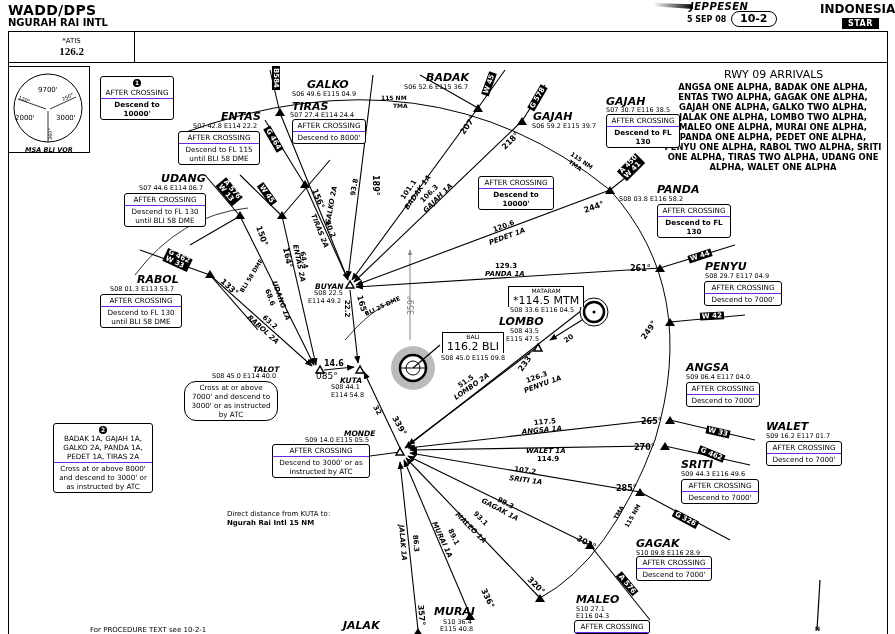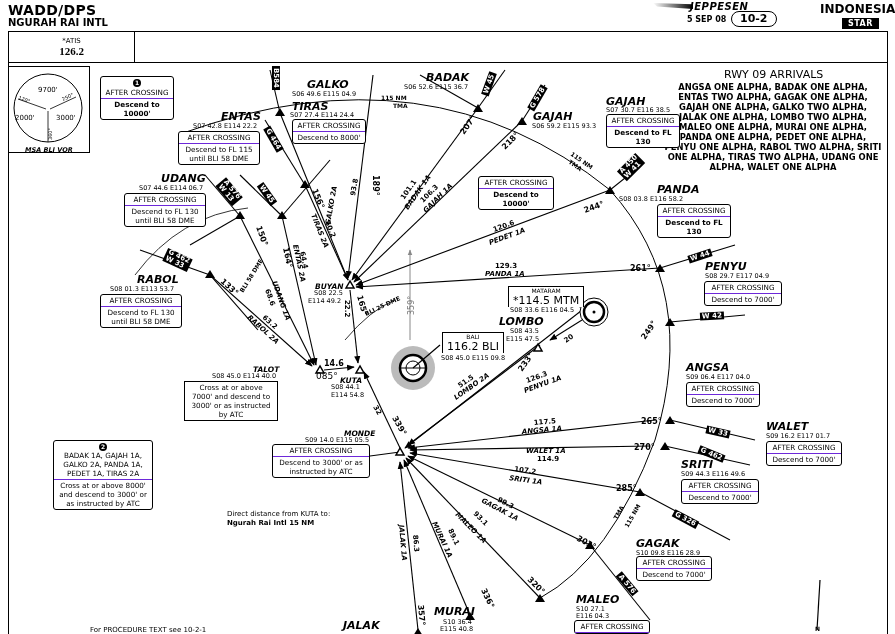--- a/index.html
+++ b/index.html
@@ -202,31 +202,31 @@
 <div class="abs" style="left:698px;top:450px;background:#000;color:#fff;font-size:7px;font-weight:bold;padding:0 2px;transform:rotate(22deg)">G 462</div>
 <div class="abs" style="left:672px;top:515px;background:#000;color:#fff;font-size:7px;font-weight:bold;padding:0 2px;transform:rotate(28deg)">G 326</div>
 <div class="abs" style="left:614px;top:580px;background:#000;color:#fff;font-size:7px;font-weight:bold;padding:0 2px;transform:rotate(50deg)">A 576</div>
 
 <div class="box" style="left:100px;top:76px;width:72px;">
   <div class="t" style="border:none;padding-bottom:0"><span style="display:inline-block;background:#000;color:#fff;border-radius:50%;width:8px;height:8px;font-size:6px;line-height:8px;font-weight:bold">1</span></div>
   <div class="t">AFTER CROSSING</div>
   <div class="b" style="font-weight:bold">Descend to 10000'</div>
 </div>
 
-<div class="box" style="left:53px;top:440px;width:98px;">
+<div class="box" style="left:53px;top:423px;width:98px;">
   <div class="t"><span style="display:inline-block;background:#000;color:#fff;border-radius:50%;width:8px;height:8px;font-size:6px;line-height:8px;font-weight:bold">2</span><br><span>BADAK 1A, GAJAH 1A, GALKO 2A, PANDA 1A, PEDET 1A, TIRAS 2A</span></div>
   <div class="b">Cross at or above 8000' and descend to 3000' or as instructed by ATC</div>
 </div>
 
 <div class="fix" style="left:307px;top:79px">GALKO</div>
 <div class="coord" style="left:292px;top:91px">S06 49.6 E115 04.9</div>
 <div class="fix" style="left:426px;top:72px">BADAK</div>
 <div class="coord" style="left:404px;top:84px">S06 52.6 E115 36.7</div>
 <div class="fix" style="left:533px;top:111px">GAJAH</div>
-<div class="coord" style="left:532px;top:123px">S06 59.2 E115 93.3</div>
+<div class="coord" style="left:532px;top:123px">S06 59.2 E115 39.7</div>
 
 <div class="fix" style="left:292px;top:101px">TIRAS</div>
 <div class="coord" style="left:290px;top:112px">S07 27.4 E114 24.4</div>
 <div class="box" style="left:292px;top:119px;width:72px">
     <div class="t">AFTER CROSSING</div>
     <div class="b">Descend to 8000'</div>
   </div>
 
 <div class="fix" style="left:221px;top:111px">ENTAS</div>
 <div class="coord" style="left:193px;top:123px">S07 42.8 E114 22.2</div>
@@ -309,21 +309,21 @@
 <div class="coord" style="left:443px;top:619px">S10 36.4</div>
 <div class="coord" style="left:440px;top:626px">E115 40.8</div>
 <div class="fix" style="left:343px;top:620px">JALAK</div>
 
 <div class="fix" style="left:315px;top:281px;font-size:7.5px">BUYAN</div>
 <div class="coord" style="left:314px;top:290px">S08 22.5</div>
 <div class="coord" style="left:308px;top:298px">E114 49.2</div>
 
 <div class="fix" style="left:253px;top:364px;font-size:7.5px">TALOT</div>
 <div class="coord" style="left:212px;top:373px">S08 45.0 E114 40.0</div>
-<div class="box" style="left:184px;top:381px;width:92px;border-radius:0">
+<div class="box" style="left:184px;top:381px;width:92px;border-radius:12px">
     <div class="b">Cross at or above 7000' and descend to 3000' or as instructed by ATC</div>
   </div>
 
 <div class="fix" style="left:340px;top:375px;font-size:7.5px">KUTA</div>
 <div class="coord" style="left:331px;top:384px">S08 44.1</div>
 <div class="coord" style="left:331px;top:392px">E114 54.8</div>
 
 <div class="fix" style="left:499px;top:316px">LOMBO</div>
 <div class="coord" style="left:510px;top:328px">S08 43.5</div>
 <div class="coord" style="left:506px;top:336px">E115 47.5</div>

